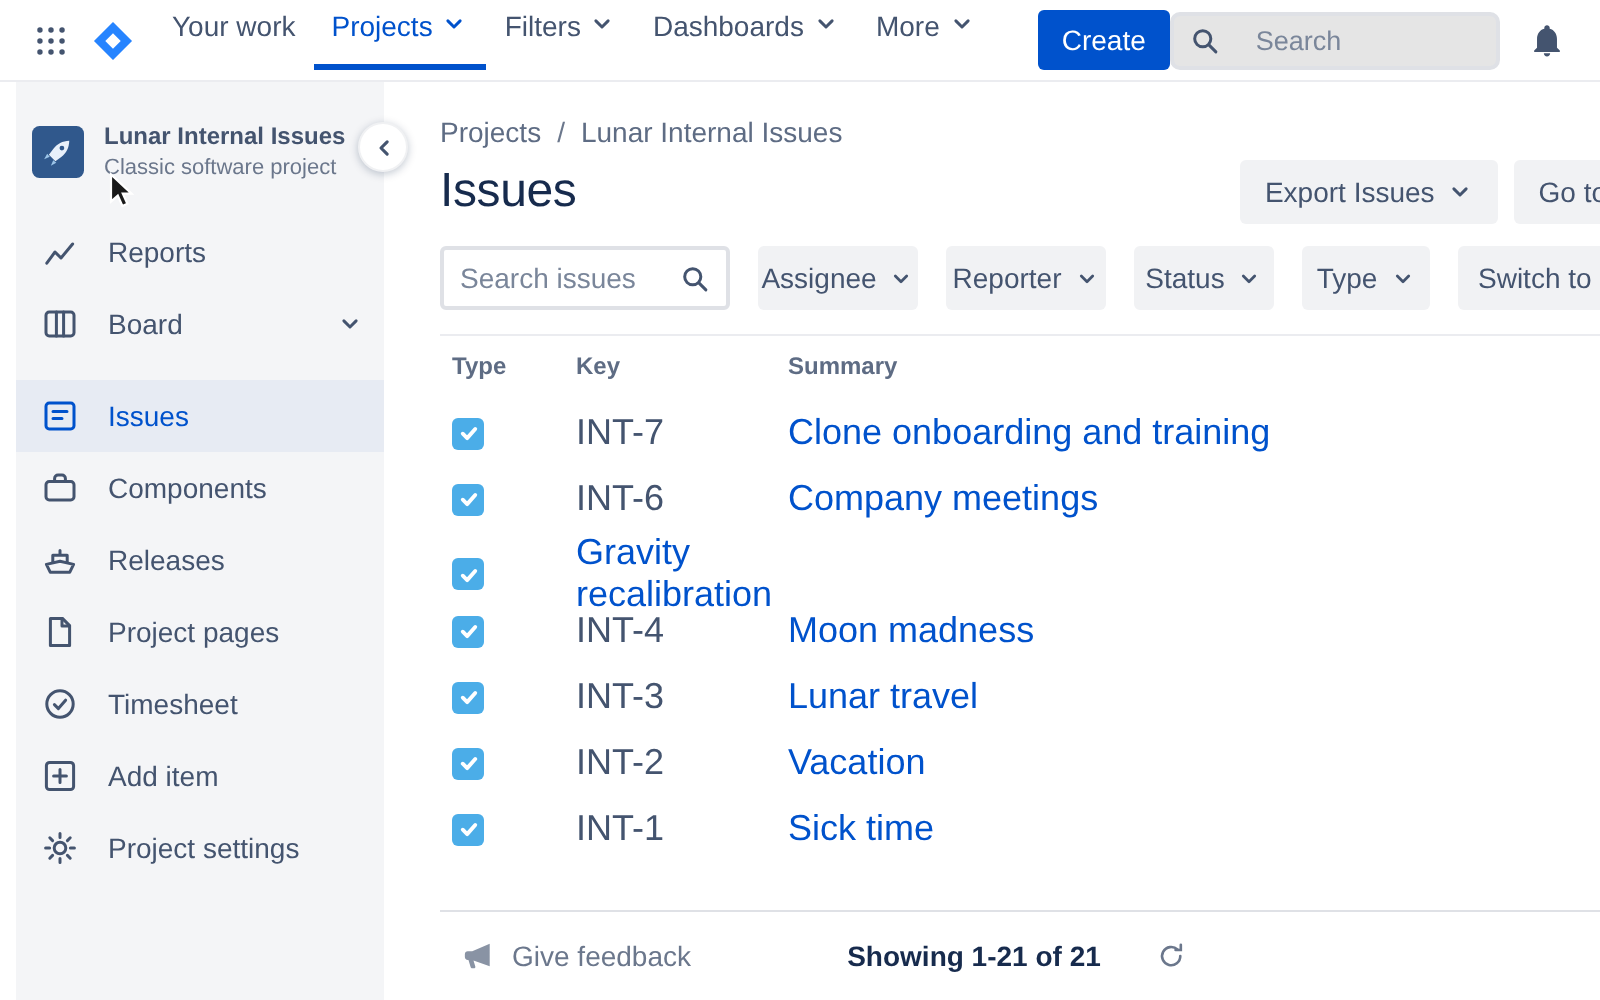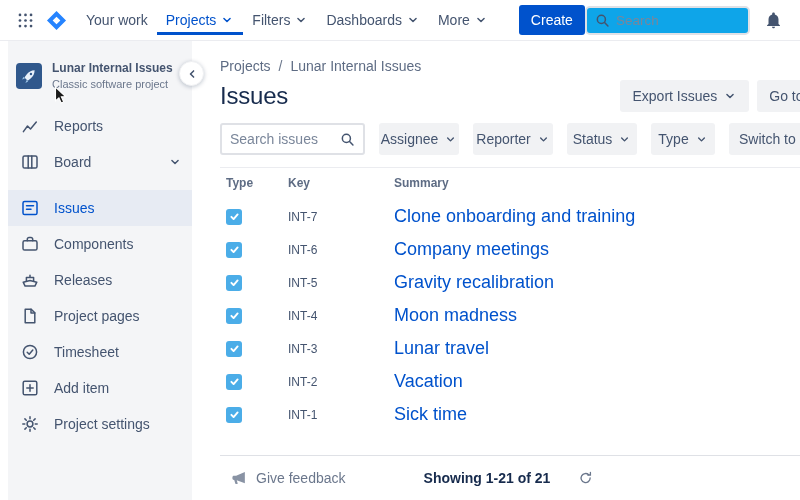--- a/index.html
+++ b/index.html
@@ -4,25 +4,25 @@
 <style>
   * { margin:0; padding:0; box-sizing:border-box; }
   html,body { width:800px; height:500px; }
   body { font-family:"Liberation Sans", sans-serif; background:#fff; color:var(--text,#172B4D); }
   .screen { position:relative; width:800px; height:500px; overflow:hidden; background:#fff; }
 
   
   .topnav { height:41px; border-bottom:1px solid #EBECF0; display:flex; align-items:center; padding:0 12px 0 10px; background:#fff; }
   .icon-btn { width:30px; height:30px; border:none; background:transparent; display:flex; align-items:center; justify-content:center; border-radius:3px; cursor:pointer; flex:none; }
   .jira-logo { display:flex; margin:0 10px 0 6px; flex:none; }
-  .nav-item { height:30px; display:flex; align-items:center; gap:4px; padding:0 9px; border:none; background:transparent; font:500 14px "Liberation Sans",sans-serif; color:#44546F; cursor:pointer; white-space:nowrap; }
+  .nav-item { height:30px; display:flex; gap:4px; padding:0 9px; border:none; background:transparent; font:500 14px "Liberation Sans",sans-serif; color:#44546F; cursor:pointer; white-space:nowrap; }
   .nav-item.active { color:var(--brand,#0052CC); box-shadow: inset 0 -3px 0 var(--brand,#0052CC); }
   .create-btn { margin-left:22px; height:30px; padding:0 12px; background:var(--brand,#0052CC); color:#fff; border:none; border-radius:3px; font:500 14px "Liberation Sans",sans-serif; cursor:pointer; }
   .topnav-spacer { flex:1; }
-  .global-search { display:flex; align-items:center; gap:6px; width:172px; height:29px; border:2px solid var(--border,#DFE1E6); border-radius:5px; padding:0 8px; background:#0ea5e9; }
+  .global-search { display:flex; align-items:center; gap:18px; width:172px; height:29px; border:2px solid var(--border,#DFE1E6); border-radius:5px; padding:0 8px; background:#e5e5e5; }
   .global-search input { border:none; outline:none; width:100%; font:13.5px "Liberation Sans",sans-serif; color:#172B4D; background:transparent; }
   .global-search input::placeholder { color:#7A869A; }
   .bell-btn { margin-left:8px; }
 
   
   .layout { display:flex; height:459px; position:relative; }
 
   
   .sidebar { width:192px; flex:none; background:#fff; padding-left:8px; position:relative; }
   .sidebar-inner { background:var(--sidebar-bg,#F4F5F7); height:100%; padding-top:12px; display:flex; flex-direction:column; }
@@ -53,21 +53,21 @@
   .search-issues { width:145px; height:32px; border:2px solid var(--border,#DFE1E6); border-radius:3px; display:flex; align-items:center; padding:0 8px; gap:4px; flex:none; background:#fff; }
   .search-issues input { border:none; outline:none; min-width:0; flex:1; font:14px "Liberation Sans",sans-serif; color:#172B4D; background:transparent; }
   .search-issues input::placeholder { color:#7A869A; }
   .dd-assignee { width:80px; } .dd-reporter { width:80px; } .dd-status { width:70px; } .dd-type { width:64px; }
   .btn-switch { width:110px; justify-content:flex-start; padding:0 10px; flex:none; }
 
   .issue-table { margin-top:12px; border-top:1px solid #EBECF0; flex:none; }
   .thead { display:grid; grid-template-columns:62px 106px 1fr; padding:8px 0 10px 6px; font:700 12px "Liberation Sans",sans-serif; color:#5E6C84; }
   .trow { display:grid; grid-template-columns:62px 106px 1fr; align-items:center; height:33px; padding-left:6px; }
   .task-icon { width:16px; height:16px; border-radius:3px; background:var(--task-blue,#4BADE8); display:flex; align-items:center; justify-content:center; cursor:pointer; }
-  .key-cell { font-size:12px; color:#44546F; }
+  .key-cell { font-size:18px; color:#44546F; }
   .summary-link { font-size:18px; color:var(--link,#0052CC); text-decoration:none; cursor:pointer; }
 
   .table-footer { margin-top:auto; border-top:1px solid var(--border,#DFE1E6); height:45px; display:flex; align-items:center; padding-left:10px; position:relative; flex:none; }
   .feedback-btn { display:flex; align-items:center; gap:8px; background:none; border:none; color:#6B778C; font:14px "Liberation Sans",sans-serif; cursor:pointer; }
   .showing-wrap { position:absolute; left:50%; transform:translateX(-50%); display:flex; align-items:center; gap:24px; }
   .showing-text { font:700 14px "Liberation Sans",sans-serif; color:#172B4D; white-space:nowrap; }
 
   .mouse-cursor { position:absolute; left:54px; top:86px; z-index:9; pointer-events:none; }
 </style>
 </head>
@@ -358,21 +358,20 @@
           <a class="summary-link">Company meetings</a>
         </div>
         <div class="trow">
           <span>
               <span class="task-icon">
                 <svg width="11" height="11" viewBox="0 0 12 12" fill="none" stroke="#fff" stroke-width="2.1" stroke-linecap="round" stroke-linejoin="round">
                   <path d="m2.6 6.4 2.4 2.4 4.4-5"></path>
                 </svg>
               </span>
             </span>
-          <span class="key-cell">INT-5</span>
           <a class="summary-link">Gravity recalibration</a>
         </div>
         <div class="trow">
           <span>
               <span class="task-icon">
                 <svg width="11" height="11" viewBox="0 0 12 12" fill="none" stroke="#fff" stroke-width="2.1" stroke-linecap="round" stroke-linejoin="round">
                   <path d="m2.6 6.4 2.4 2.4 4.4-5"></path>
                 </svg>
               </span>
             </span>

